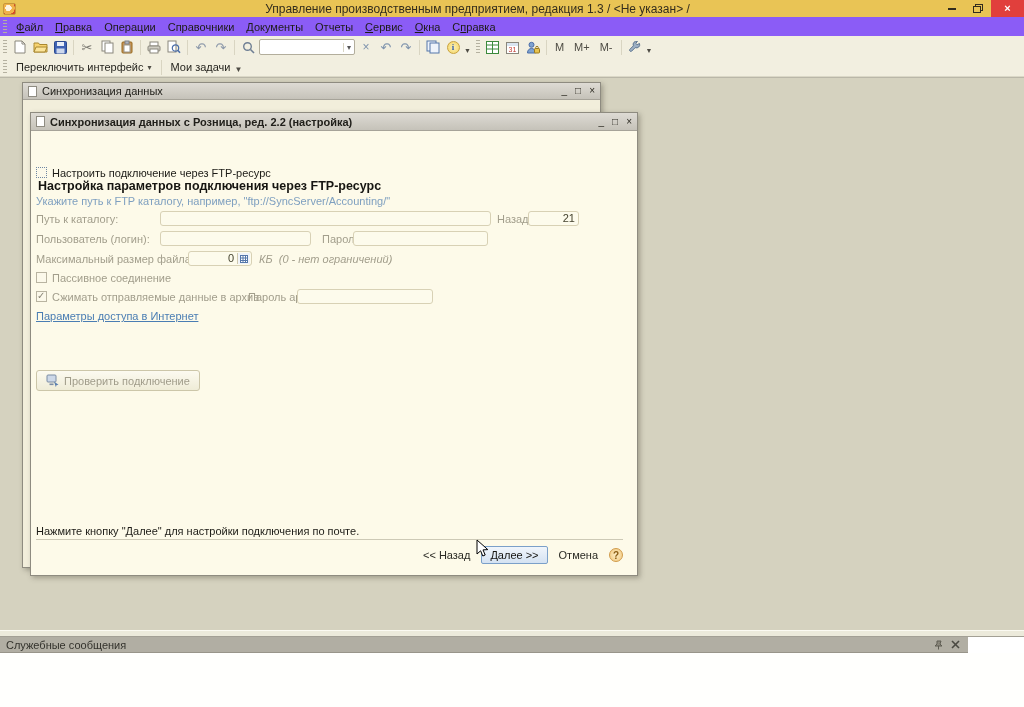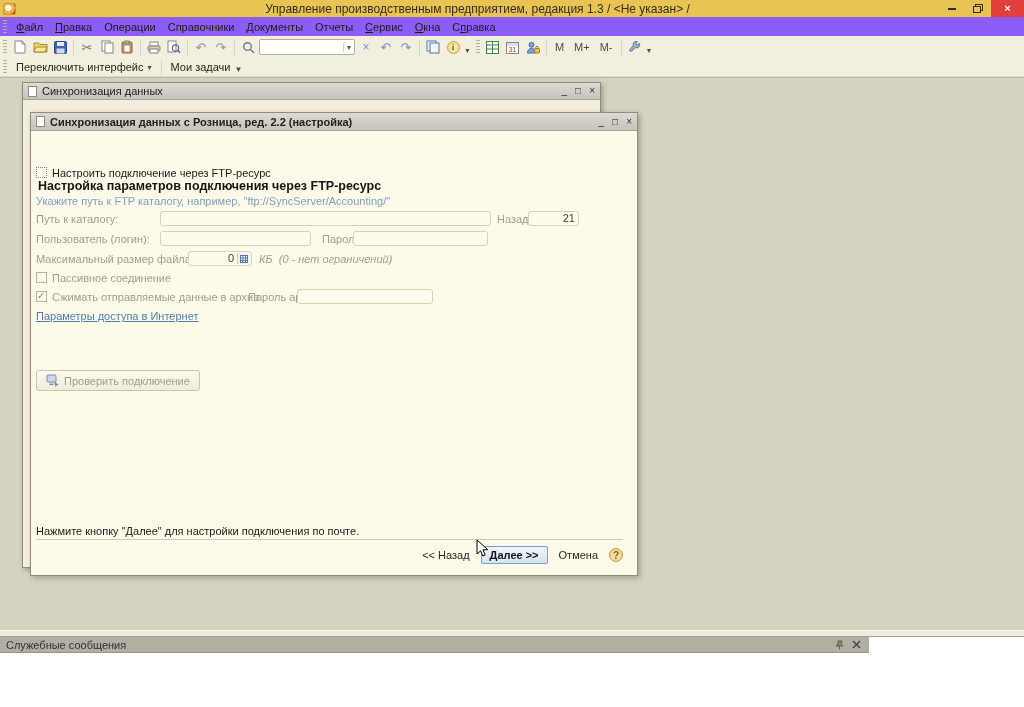--- a/index.html
+++ b/index.html
@@ -77,29 +77,29 @@
     border-left:1px solid #cfc8ad;display:flex;align-items:center;justify-content:center;}
   #dlg-link{left:5px;top:179px;color:#4a7db3;text-decoration:underline;}
   #check-conn{left:5px;top:201px;height:21px;display:inline-flex;align-items:center;gap:5px;
     padding:0 9px;background:linear-gradient(#fcfaf0,#efecd7);border:1px solid #ccc6a9;
     border-radius:3px;color:#a09c8a;margin-top:38px;}
   #dlg-footer-hint{left:5px;top:394px;color:#1c1b16;}
   #dlg-hr{left:5px;right:14px;top:408px;border-top:1px solid #cdc9b6;height:0;}
   #dlg-buttons{top:415px;right:14px;display:flex;align-items:center;gap:9px;}
   .txt-btn{color:#2a2a24;padding:2px 2px;}
   #next-btn{border:1px solid #7ba0c9;border-radius:2px;background:linear-gradient(#f0f5fb,#d4e2f2);
-    font-weight:bold;color:#14130f;padding:2px 8px;}
+    font-weight:normal;color:#14130f;padding:2px 8px;}
   #help-btn{width:14px;height:14px;border-radius:50%;border:1px solid #d09a4a;
     background:radial-gradient(#fcecc4,#f2c87c);color:#8a5c14;font-size:10px;font-weight:bold;
     display:flex;align-items:center;justify-content:center;}
 
   
   #splitter{left:0;top:630px;width:1024px;height:7px;background:#eceadb;
     border-top:1px solid #fbfaf2;border-bottom:1px solid #a3a095;}
-  #msgbar{left:0;top:637px;width:869px;height:16px;background:#b1aea3;display:flex;align-items:center;
+  #msgbar{left:0;top:637px;width:968px;height:16px;background:#b1aea3;display:flex;align-items:center;
     border-bottom:1px solid #98958a;}
   #msgbar .mlabel{font-size:11px;color:#33322c;padding-left:6px;flex:1;}
   #msgbar .micons{display:flex;align-items:center;gap:8px;margin-right:8px;}
   #msgbody{left:0;top:653px;width:1024px;height:54px;background:#fffffd;}
 
   #cursor{left:476px;top:539px;z-index:99;pointer-events:none;}
 </style>
 </head>
 <body>
 

